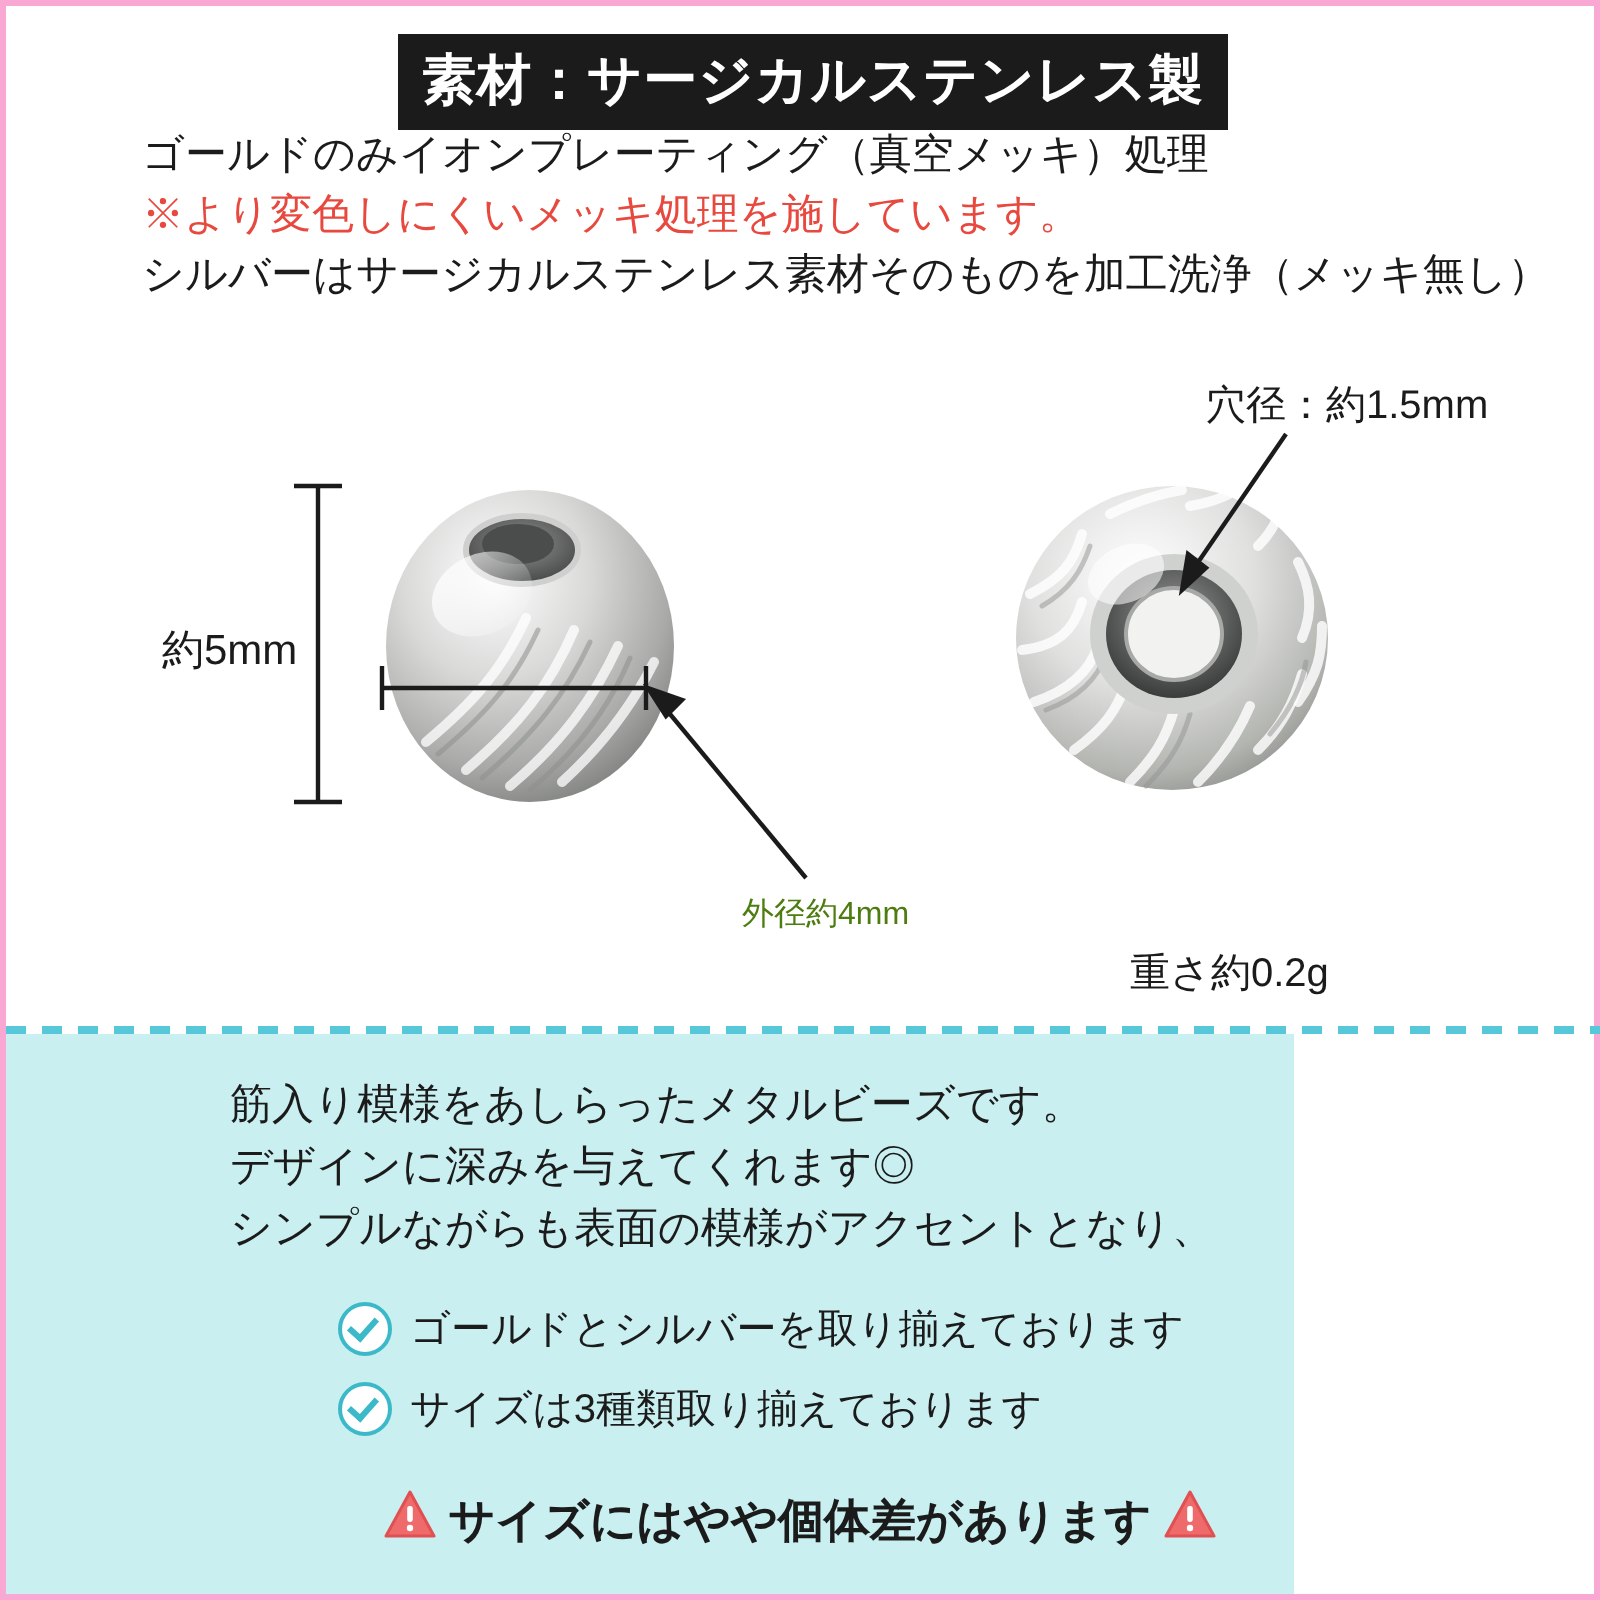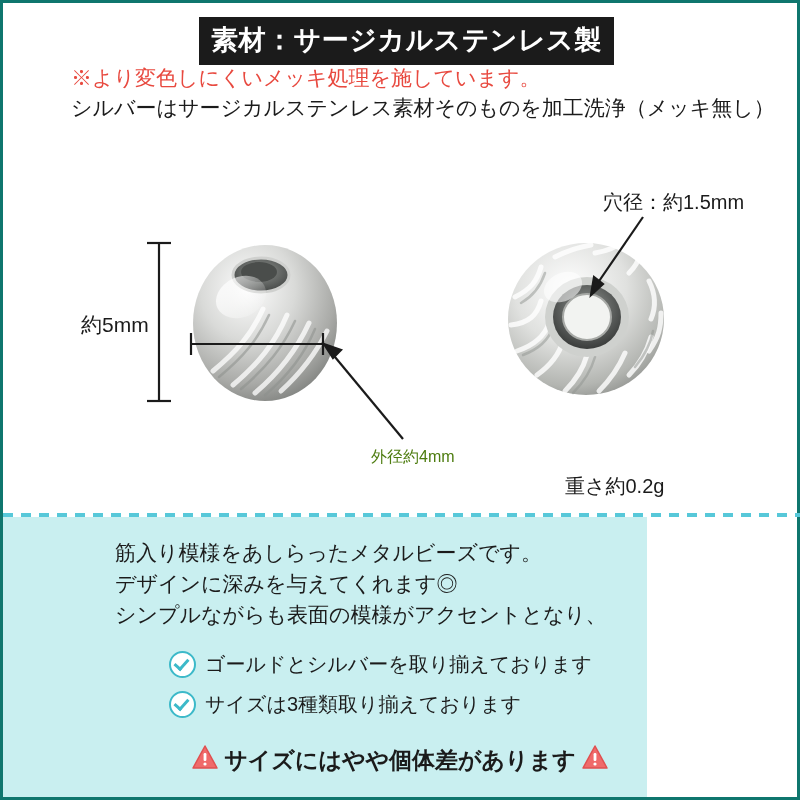--- a/index.html
+++ b/index.html
@@ -11,21 +11,21 @@
     height: 800px;
     font-family: "Liberation Sans", sans-serif;
     background: #ffffff;
     overflow: hidden;
   }
   .page {
     position: relative;
     width: 800px;
     height: 800px;
     box-sizing: border-box;
-    border: 3px solid #0f766e;
+    border: 3px solid #f9a8d4;
     background: #ffffff;
   }
 
   
   .top-section {
     position: relative;
     height: 512px;
   }
 
   .headline {
@@ -206,20 +206,21 @@
 </head>
 <body>
 
 <div class="page">
 
   <div class="top-section">
 
     <div class="headline">素材：サージカルステンレス製</div>
 
     <div class="sub-lines">
+      <div class="sub-line">ゴールドのみイオンプレーティング（真空メッキ）処理</div>
       <div class="sub-line red">※より変色しにくいメッキ処理を施しています。</div>
       <div class="sub-line">シルバーはサージカルステンレス素材そのものを加工洗浄（メッキ無し）</div>
     </div>
 
     <svg class="bead-left" viewBox="0 0 152 168">
       <defs>
         <radialGradient id="beadA" cx="38%" cy="28%" r="78%">
           <stop offset="0%" stop-color="#fdfdfd"></stop>
           <stop offset="42%" stop-color="#d9dad8"></stop>
           <stop offset="78%" stop-color="#a9aaa7"></stop>

